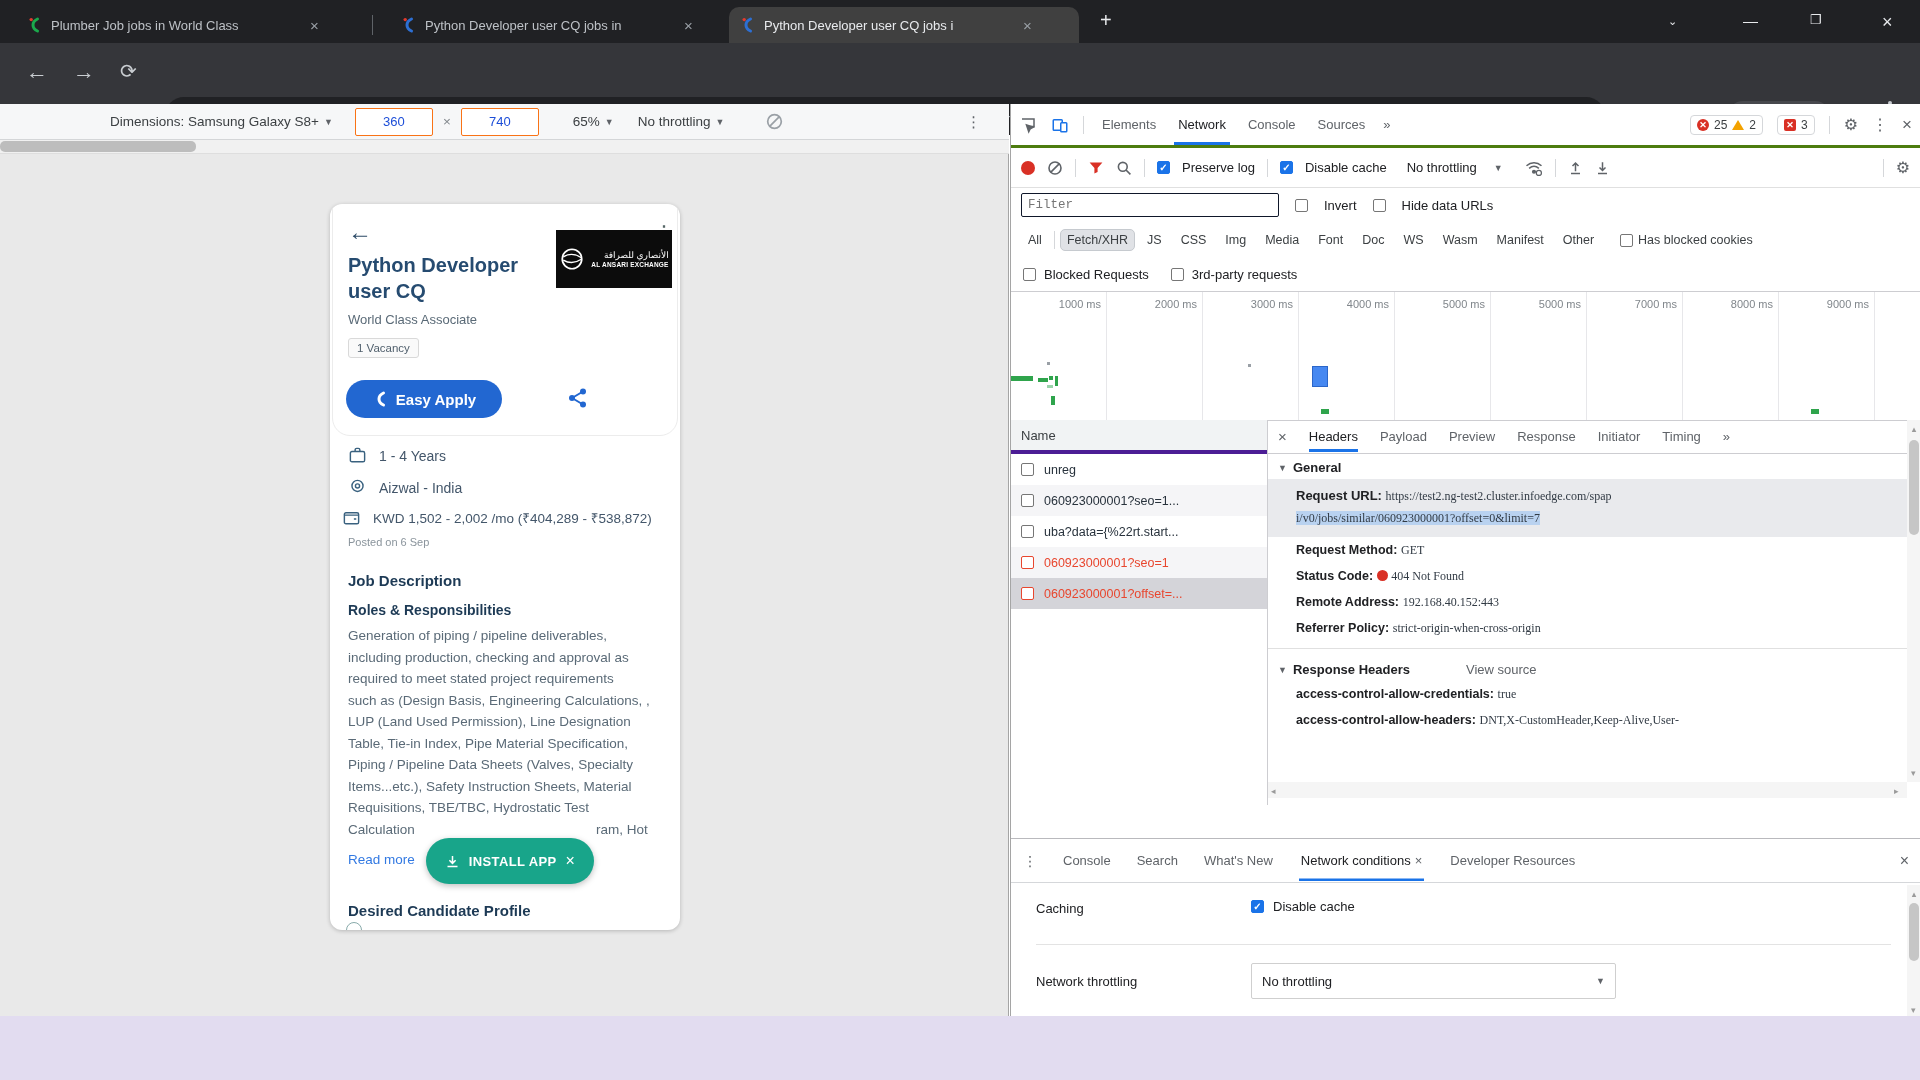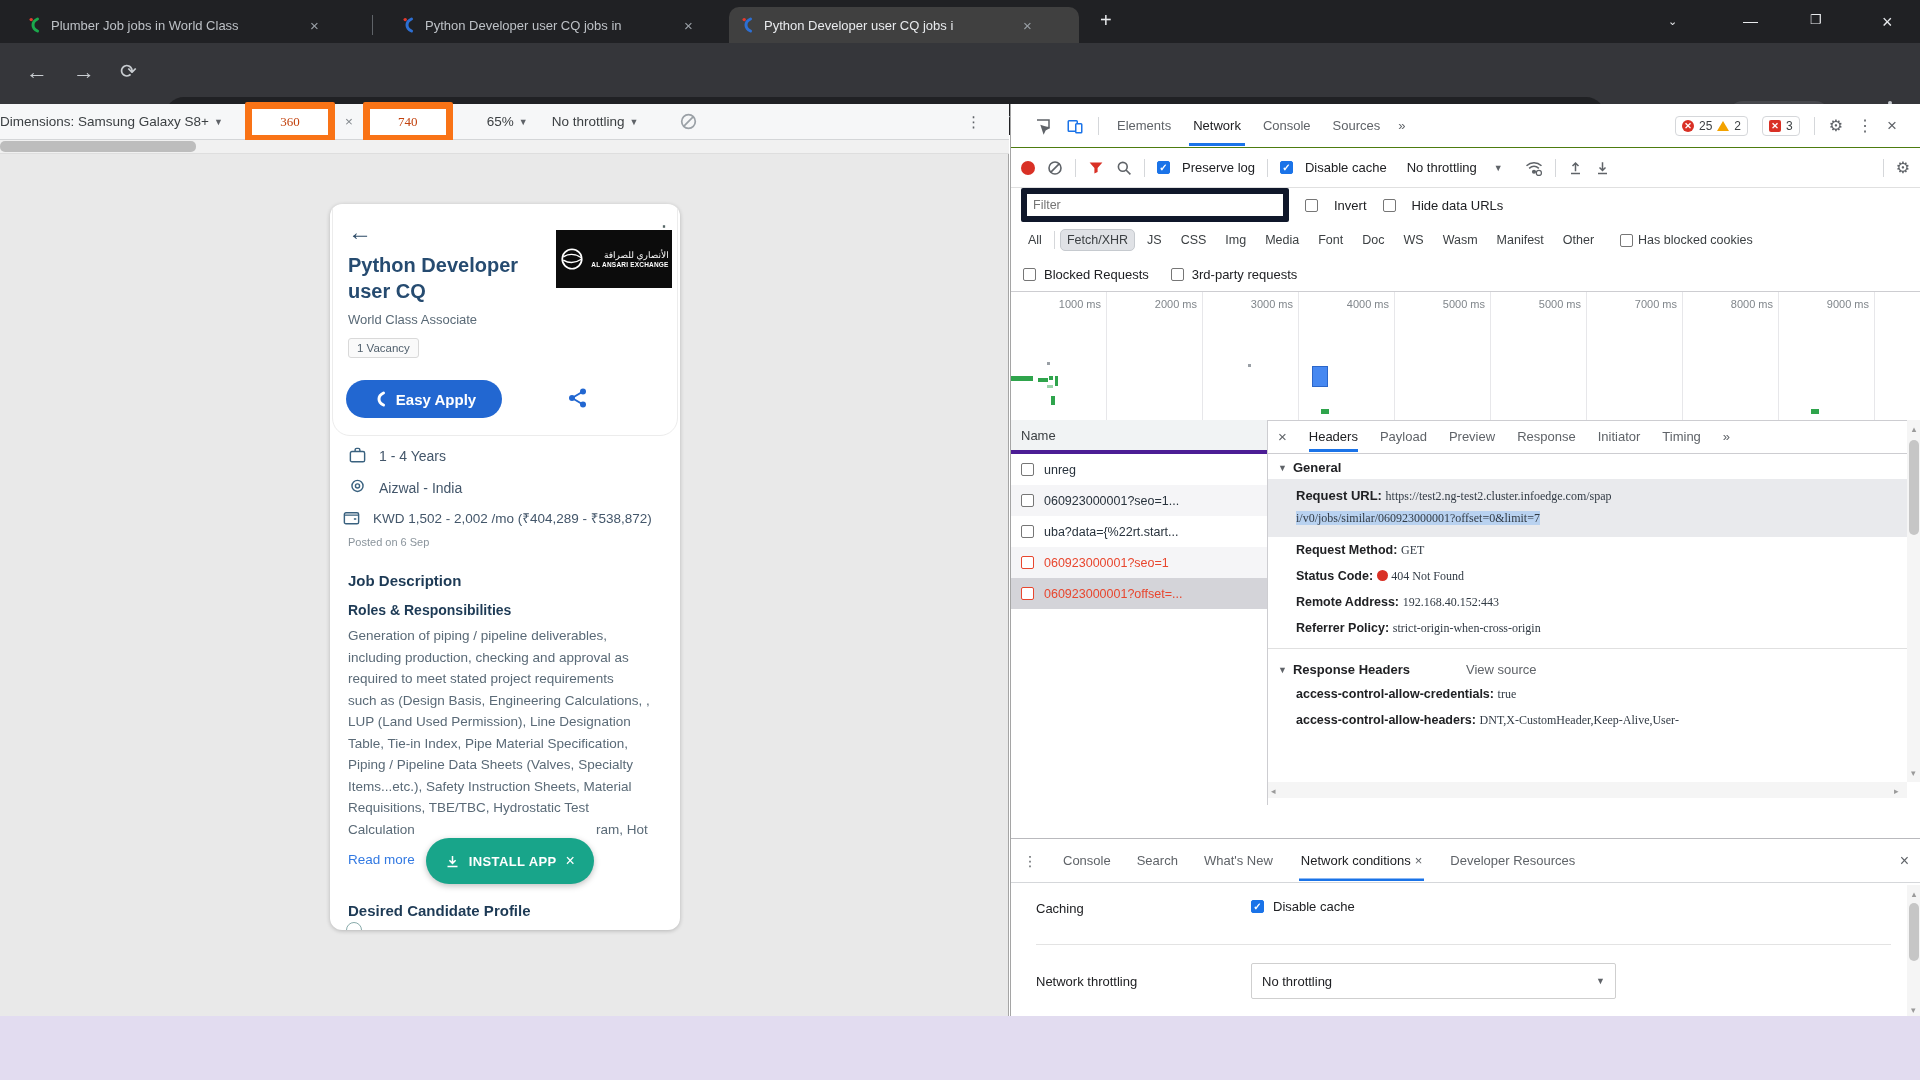--- a/index.html
+++ b/index.html
@@ -21,54 +21,54 @@
   #notsec{color:#f28b82;font-size:14.5px}
   .pillsep{width:1px;height:18px;background:#5f6368}
   #urltxt{font-size:14.5px;white-space:nowrap;overflow:hidden;flex:1}
   #urltxt .scheme{color:#f28b82;text-decoration:line-through}
   #urltxt .dom{color:#e8eaed}
   #urltxt .path{color:#9aa0a6}
   #incog{background:#47484d;border-radius:15px;height:30px;display:flex;align-items:center;gap:7px;padding:0 12px;color:#e8eaed;font-size:13.5px}
   .mdots{width:4px;height:4px;border-radius:50%;background:#c9cdd1;margin:2px auto}
   
   #devicebar{left:0;top:104px;width:1009px;height:36px;background:#f6f7f8;border-bottom:1px solid #d4d6d8;display:flex;align-items:center;font-size:13.5px;color:#3c4043;box-sizing:border-box}
-  .dim{width:72px;height:24px;border:7px solid #f97316;border-radius:2px;background:#fff;text-align:center;font-size:13px;color:#c2410c;font-family:Liberation Serif, serif}
+  .dim{width:72px;height:24px;border:1px solid #f97316;border-radius:2px;background:#fff;text-align:center;font-size:13px;color:#1d4ed8;font-family:Liberation Sans, sans-serif}
   .caret{font-size:9px;margin-left:5px;color:#5f6368}
   #emu{left:0;top:140px;width:1009px;height:876px;background:#e9e9e9;border-right:1px solid #a5a5a5;box-sizing:border-box}
   #hstrip{left:0;top:0;width:1009px;height:13px;background:#f1f1f1;border-bottom:1px solid #dedede}
   #hthumb{left:0;top:1px;width:196px;height:11px;background:#bdbdbd;border-radius:5px}
   #phone{left:330px;top:64px;width:350px;height:726px;background:#fff;border-radius:12px;overflow:hidden;box-shadow:0 1px 4px rgba(0,0,0,.22)}
   .ph-h1{font-size:20px;line-height:26px;font-weight:bold;color:#264b70}
   .ph-sub{font-size:13px;color:#5a6a77}
   .chip{display:inline-block;border:1px solid #d9d9d9;background:#fafafa;border-radius:3px;padding:3px 8px;font-size:11.5px;color:#51606d}
   #easyapply{left:16px;top:176px;width:156px;height:38px;background:#2267d1;border-radius:19px;display:flex;align-items:center;justify-content:center;gap:8px;color:#fff;font-weight:bold;font-size:15px}
   .cardedge{left:2px;top:-30px;width:344px;height:260px;border:1px solid #ececec;border-radius:18px}
   .drow{display:flex;align-items:center;gap:12px;font-size:14px;color:#43566a}
   .ph-head{font-weight:bold;color:#1d3a55}
   .pline{height:21.5px;font-size:13.5px;color:#5a6a77;white-space:nowrap}
   #installpill{left:96px;top:634px;width:168px;height:46px;background:#18a58a;border-radius:23px;display:flex;align-items:center;justify-content:center;gap:9px;color:#fff;font-weight:bold;font-size:13px;letter-spacing:.4px;box-shadow:0 2px 6px rgba(0,0,0,.25)}
   #logo{left:226px;top:26px;width:116px;height:58px;background:#0c0c0c;display:flex;align-items:center;justify-content:center;gap:6px;color:#fff}
   
   #dt{left:1010px;top:104px;width:910px;height:912px;background:#fff;font-size:13px;color:#202124}
   .dtrow{display:flex;align-items:center;box-sizing:border-box}
-  #dt-tabs{height:44px;border-bottom:1px solid #4d7c0f;padding:0 23px;gap:14px}
+  #dt-tabs{height:44px;border-bottom:3px solid #4d7c0f;padding:0 8px;gap:14px}
   .dttab{padding:13px 4px;color:#5f6368}
   .dttab.on{color:#202124;box-shadow:inset 0 -3px 0 #1a73e8}
   .badgebox{border:1px solid #d5d7da;border-radius:4px;display:flex;align-items:center;gap:5px;padding:2px 6px;font-size:12px;color:#3c4043}
   .errdot{width:12px;height:12px;border-radius:50%;background:#d93025;color:#fff;font-size:9px;display:flex;align-items:center;justify-content:center;font-weight:bold}
   .warntri2{width:0;height:0;border-left:6px solid transparent;border-right:6px solid transparent;border-bottom:10px solid #f3a200}
   .issic{width:12px;height:12px;border-radius:2px;background:#d93025;color:#fff;font-size:9px;display:flex;align-items:center;justify-content:center;font-weight:bold}
   .gico{color:#5f6368;font-size:16px}
   #dt-net{height:40px;border-bottom:1px solid #e0e0e0;padding:0 10px;gap:12px}
   .vd{width:1px;height:18px;background:#d5d7da}
   .cb{width:13px;height:13px;border:1.5px solid #767676;border-radius:2px;background:#fff;display:inline-flex;align-items:center;justify-content:center;flex:none;box-sizing:border-box}
   .cb.on{background:#1a73e8;border-color:#1a73e8;color:#fff;font-size:10px;font-weight:bold}
   .cb.red{border-color:#e8462e}
   #dt-filter{height:34px;padding:0 10px;gap:16px}
-  #filterinput{width:244px;height:22px;border:6px solid #0f172a;border-radius:2px;font-size:12.5px;padding:0 6px;color:#202124;font-family:Liberation Sans, sans-serif}
+  #filterinput{width:244px;height:22px;border:1px solid #0f172a;border-radius:2px;font-size:12.5px;padding:0 6px;color:#202124;font-family:Liberation Mono, monospace}
   #dt-pills{height:36px;padding:0 10px;gap:5px;font-size:12.5px;color:#3c4043}
   .pill{padding:4px 7px;border-radius:5px;white-space:nowrap}
   .pill.on{background:#e0e2e6;border:1px solid #c6cacf;padding:3px 6px}
   #dt-blocked{height:34px;padding:0 12px;gap:22px;border-bottom:1px solid #cdcdd1}
   #dt-timeline{height:128px;border-bottom:1px solid #cdcdd1;position:relative;display:flex;overflow:hidden}
   .tlc{flex:none;width:96px;height:100%;border-right:1px solid #e7e7ea;font-size:11px;color:#80868b;text-align:right;padding:6px 5px 0 0;box-sizing:border-box}
   .mk{position:absolute}
   #dt-list{left:0;top:316px;width:257px;height:385px;border-right:1px solid #cdcdd1;box-sizing:border-box}
   #namehdr{height:30px;background:#f1f3f4;border-bottom:4px solid #4c1d95;display:flex;align-items:center;padding-left:10px;color:#3c4043}
   .req{height:31px;display:flex;align-items:center;gap:10px;padding-left:10px;font-size:12.5px;color:#28323c;white-space:nowrap;overflow:hidden}
@@ -178,21 +178,21 @@
     <span>Incognito</span>
   </div>
   <div class="abs" style="left:1888px;top:56px">
       <div class="mdots"></div>
       <div class="mdots"></div>
       <div class="mdots"></div>
     </div>
 </div>
 
 <div id="devicebar" class="abs">
-  <span style="">Dimensions: Samsung Galaxy S8+</span>
+  <span style="margin-left:110px">Dimensions: Samsung Galaxy S8+</span>
   <span class="caret">▼</span>
   <input class="dim" style="margin-left: 22px;" value="360">
   <span style="margin:0 10px;color:#80868b">×</span>
   <input class="dim" value="740" style="">
   <span style="margin-left:34px">65%</span>
   <span class="caret">▼</span>
   <span style="margin-left:24px">No throttling</span>
   <span class="caret">▼</span>
   <span style="margin-left:42px">
       <svg width="17" height="17" viewBox="0 0 20 20">

